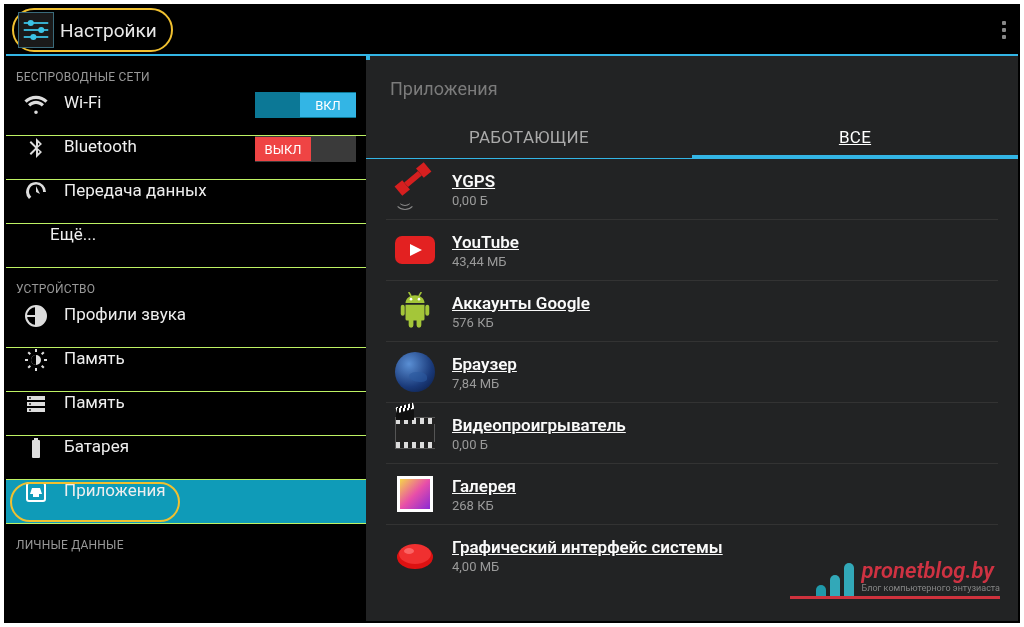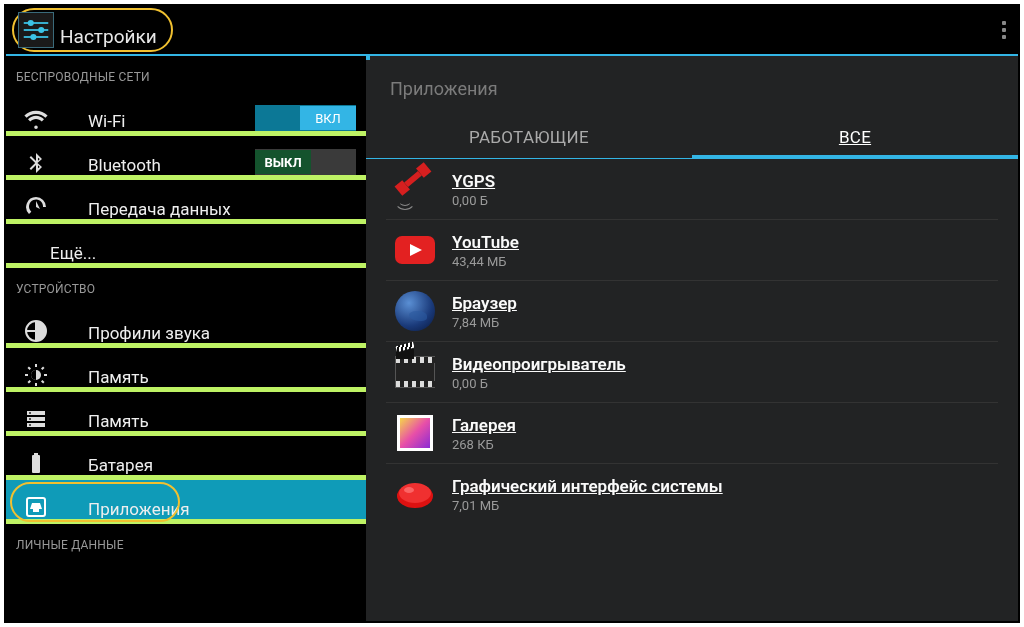--- a/index.html
+++ b/index.html
@@ -1,38 +1,38 @@
 <!DOCTYPE html>
 <html><head>
 <meta charset="utf-8">
 <style>
 * { margin: 0; padding: 0; box-sizing: border-box; font-family: "Roboto", "Helvetica Neue", Arial, sans-serif; }
 body { width: 1024px; height: 627px; background: #fff; overflow: hidden; position: relative; }
 .frame { position: absolute; left: 4px; top: 4px; width: 1016px; height: 619px; border: 2px solid #000; background: #000; }
 .header { height: 50px; border-bottom: 2px solid #33b5e5; display: flex; align-items: center; padding: 0 12px 0 6px; }
-.header-title-wrap { display: flex; align-items: flex-end; border: 2px solid #f0c030; border-radius: 22px; padding: 2px 14px 2px 4px; }
+.header-title-wrap { display: flex; align-items: center; border: 2px solid #f0c030; border-radius: 22px; padding: 2px 14px 2px 4px; }
 .settings-icon-box { width: 36px; height: 36px; background: #1a1a1a; border: 1px solid #3a6a7a; display: flex; align-items: center; justify-content: center; margin-right: 6px; }
 .settings-icon-box svg { width: 28px; height: 28px; }
 .header-title { color: #e8e8e8; font-size: 19px; }
 .menu-dots { margin-left: auto; display: flex; flex-direction: column; gap: 3px; }
 .menu-dots span { width: 4px; height: 4px; background: #888; border-radius: 1px; }
 
 .body { display: flex; height: calc(100% - 50px); }
 .sidebar { width: 360px; background: #000; overflow-y: auto; }
 .section-header { color: #989898; font-size: 12px; padding: 14px 10px 8px; letter-spacing: .2px; }
-.sb-item { height: 44px; display: flex; align-items: flex-end; padding: 0 10px 0 18px; border-bottom: 5px solid #bef264; color: #eee; font-size: 17px; position: relative; gap: 24px; }
+.sb-item { height: 44px; display: flex; align-items: flex-start; padding: 0 10px 0 18px; border-bottom: 1px solid #bef264; color: #eee; font-size: 17px; position: relative; }
 .sb-item.sub { padding-left: 44px; }
 .sb-item .sb-icon { width: 24px; height: 24px; margin-right: 16px; display: flex; align-items: center; justify-content: center; flex-shrink: 0; }
 .sb-item .sb-label { flex: 1; }
 .sb-item.active { background: #0f9bb8; }
 .toggle-blob { width: 101px; height: 26px; display: flex; align-items: center; }
 .toggle-on { background: linear-gradient(#0c7896,#0c7896); justify-content: flex-end; }
 .toggle-on .knob { background:#33b5e5; }
 .toggle-off { background:#3a3a3a; justify-content:flex-start; }
-.toggle-off .knob { background:#14532d;font-weight:bold; }
+.toggle-off .knob { background:#ef4444; }
 .knob { width:56px; height:24px; color:#fff; font-size:13px; display:flex; align-items:center; justify-content:center; }
 .highlight-ellipse { position:absolute; left:4px; top:2px; width:170px; height:40px; border:2px solid #f0c030; border-radius:20px; pointer-events:none; }
 
 .content { flex: 1; background: #222324; display: flex; flex-direction: column; position: relative; }
 .content-corner { position:absolute; left:0; top:0; width:4px; height:4px; background:#33b5e5; }
 .content-title { color: #7b7b7b; font-size: 18px; padding: 22px 24px 14px; }
 .tabs { display: flex; border-bottom: 1px solid #33b5e5; padding-top: 4px; }
 .tab { color: #aaa; font-size: 17px; padding: 10px 4px 8px; width: 50%; text-align: center; letter-spacing: .3px; }
 .tab.active { color: #fff; border-bottom: 4px solid #33b5e5; margin-bottom: -1px; text-decoration: underline; }
 
@@ -242,20 +242,40 @@
     <div class="app-row">
       <div class="app-icon">
               <div class="ic-yt"></div>
             </div>
       <div class="app-info">
         <div class="app-name">YouTube</div>
         <div class="app-size">43,44 МБ</div>
       </div>
     </div>
 
+    <div class="app-row">
+      <div class="app-icon ic-android">
+        <svg viewBox="0 0 24 24">
+                <g fill="#a4c639">
+                  <path d="M6 8h12v9a1 1 0 01-1 1h-1v3a1.5 1.5 0 01-3 0v-3h-2v3a1.5 1.5 0 01-3 0v-3H7a1 1 0 01-1-1V8z"></path>
+                  <rect x="3" y="8" width="2.5" height="7" rx="1.25"></rect>
+                  <rect x="18.5" y="8" width="2.5" height="7" rx="1.25"></rect>
+                  <path d="M6 7c0-3 2.7-5 6-5s6 2 6 5H6z"></path>
+                  <line x1="8" y1="0" x2="9.5" y2="2.5" stroke="#a4c639"></line>
+                  <line x1="16" y1="0" x2="14.5" y2="2.5" stroke="#a4c639"></line>
+                </g>
+                <circle cx="9.5" cy="4.5" r=".8" fill="#fff"></circle>
+                <circle cx="14.5" cy="4.5" r=".8" fill="#fff"></circle>
+              </svg>
+      </div>
+      <div class="app-info">
+        <div class="app-name">Аккаунты Google</div>
+        <div class="app-size">576 КБ</div>
+      </div>
+    </div>
 
     <div class="app-row">
       <div class="app-icon">
               <div class="ic-browser"></div>
             </div>
       <div class="app-info">
         <div class="app-name">Браузер</div>
         <div class="app-size">7,84 МБ</div>
       </div>
     </div>
@@ -289,23 +309,32 @@
     <div class="app-row" style="border-bottom:none">
       <div class="app-icon ic-jelly">
         <svg viewBox="0 0 42 32">
                 <ellipse cx="21" cy="18" rx="18" ry="12" fill="#d11"></ellipse>
                 <ellipse cx="21" cy="15" rx="16" ry="10" fill="#f03030"></ellipse>
                 <ellipse cx="15" cy="12" rx="5" ry="3" fill="#ff7a7a" opacity=".7"></ellipse>
               </svg>
       </div>
       <div class="app-info">
         <div class="app-name">Графический интерфейс системы</div>
-        <div class="app-size">7,01 МБ</div>
-      </div>
-    </div>
-
-  </div>
-
+        <div class="app-size">4,00 МБ</div>
+      </div>
+    </div>
+
+  </div>
+
+  <div class="watermark">
+    <div class="bars">
+            <span></span>
+            <span></span>
+            <span></span>
+          </div>
+    <div class="txt"><span>pronetblog.by</span><small>Блог компьютерного энтузиаста</small></div>
+    <div class="baseline"></div>
+  </div>
 
 </div>
 
 </div>
 </div>
 
 </body></html>

